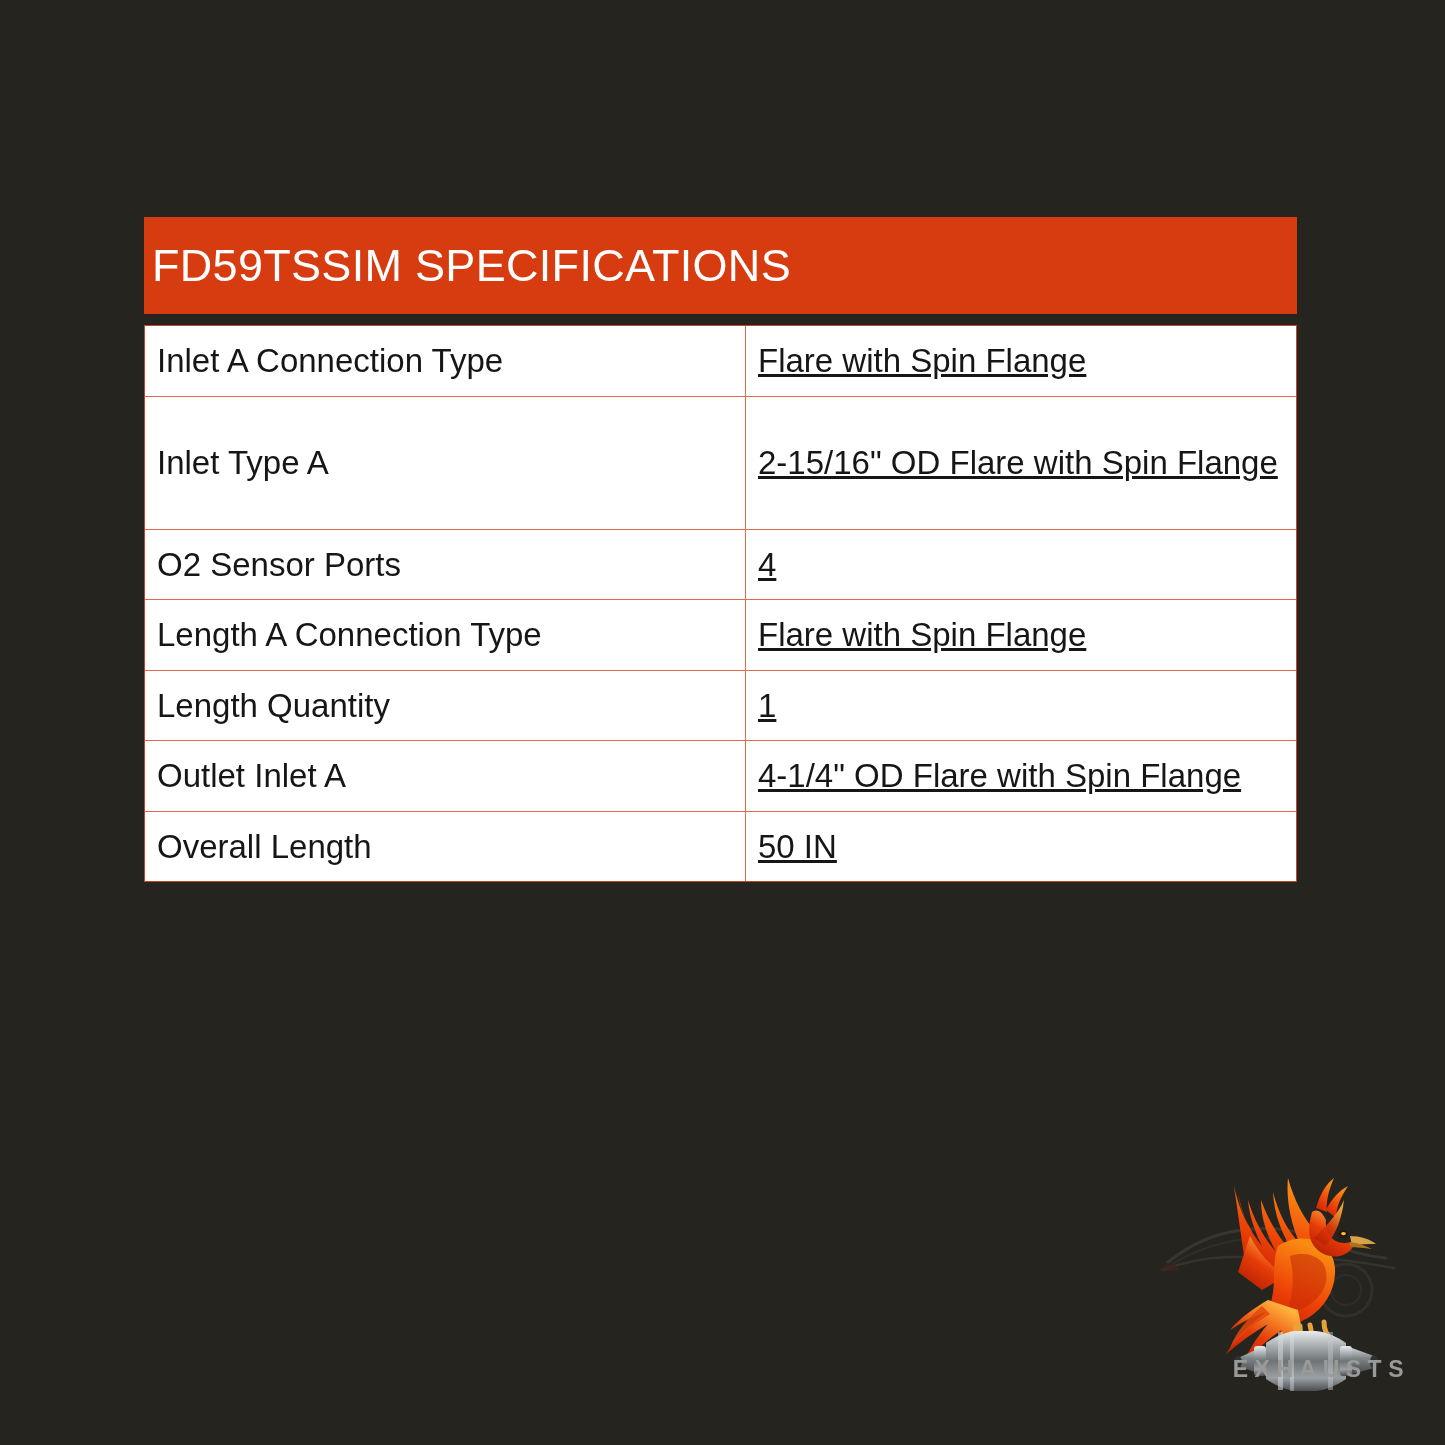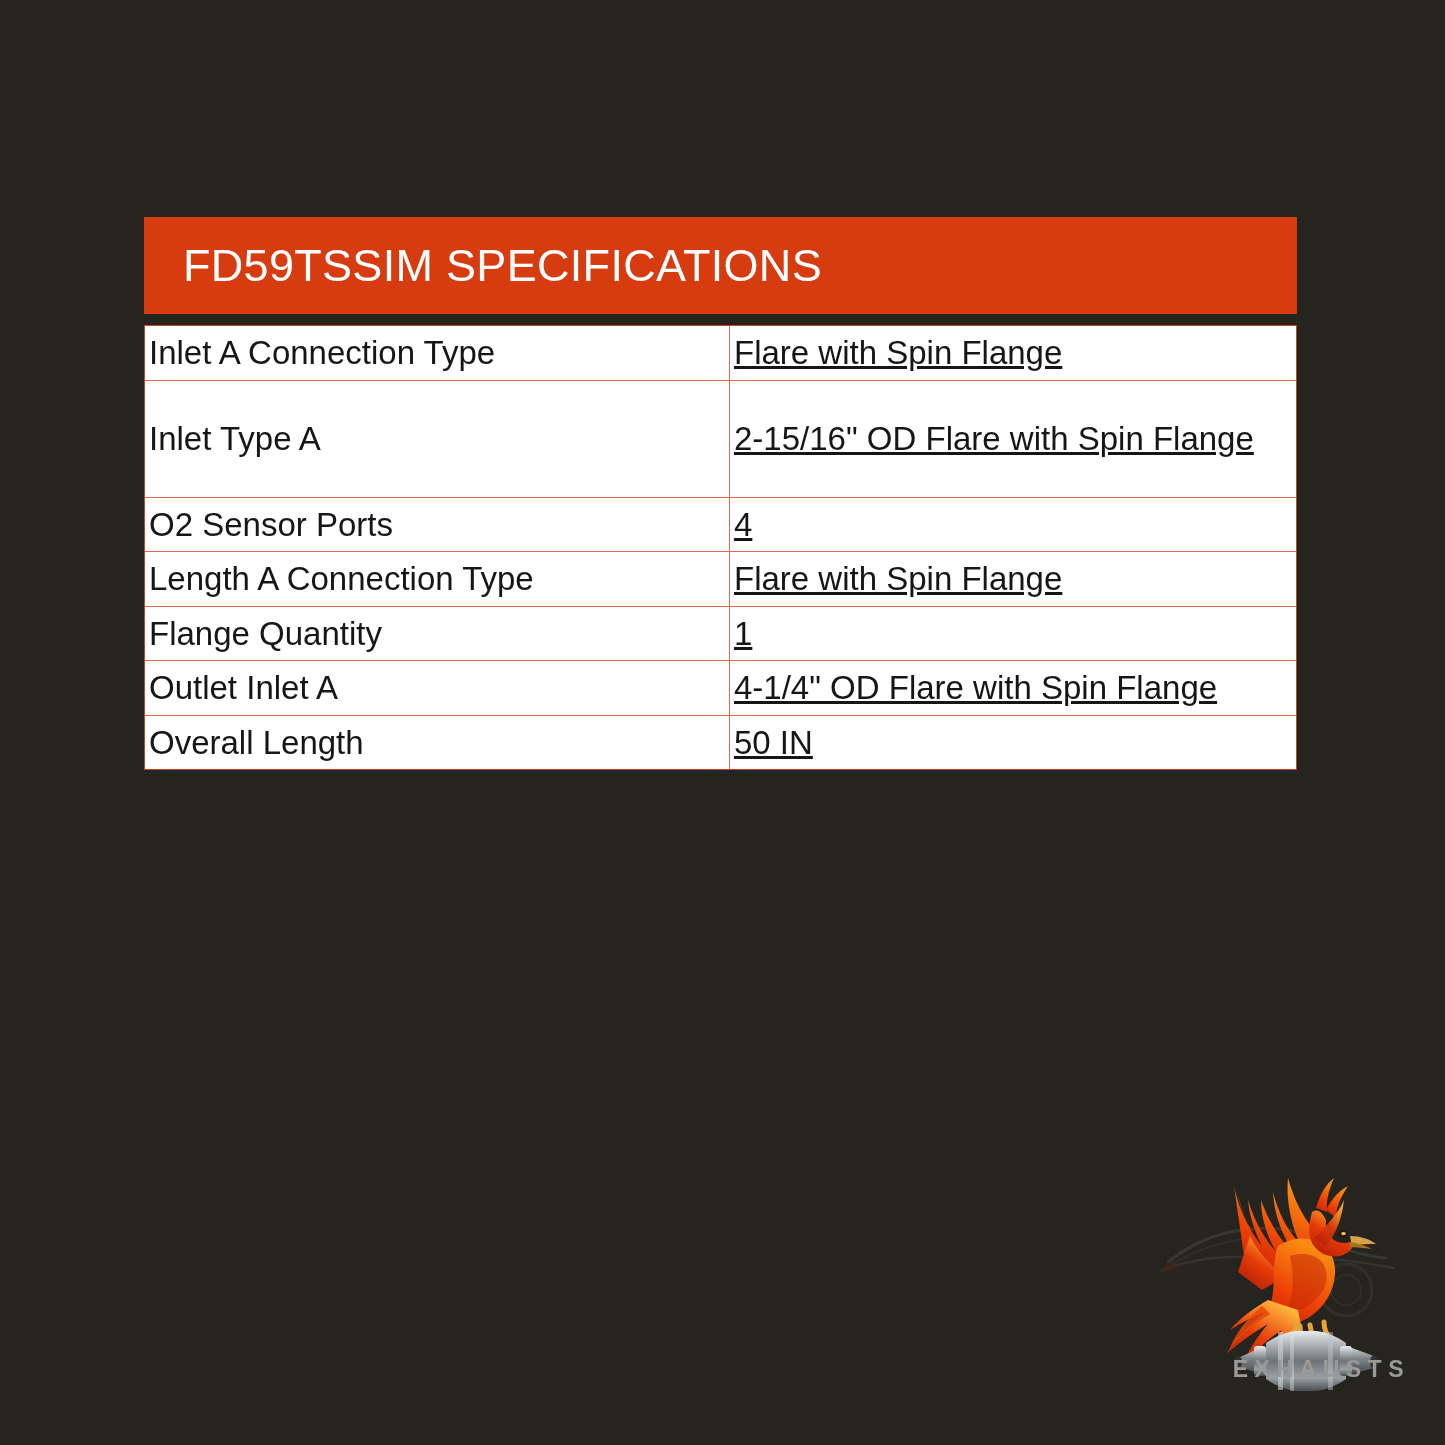--- a/index.html
+++ b/index.html
@@ -30,21 +30,21 @@
     top: 217px;
     width: 1153px;
   }
 
   .spec-header {
     background: #d63c0f;
     height: 97px;
     box-sizing: border-box;
     display: flex;
     align-items: center;
-    padding-left: 38px;
+    padding-left: 7px;
     border: 1px solid #d63c0f;
   }
   .spec-header-title {
     color: #ffffff;
     font-size: 45px;
     font-weight: 400;
     letter-spacing: 0.3px;
     line-height: 1;
     white-space: nowrap;
   }
@@ -62,21 +62,21 @@
     table-layout: fixed;
     background: #ffffff;
   }
   table.spec-table td {
     border-bottom: 1px solid #e4694c;
     vertical-align: middle;
     color: #161616;
     font-size: 33px;
     font-weight: 400;
     line-height: 1.38;
-    padding: 4px;
+    padding: 12px;
   }
   table.spec-table tr:last-child td {
     border-bottom: none;
   }
   td.spec-label {
     width: 576px;
     border-right: 1px solid #e4694c;
     padding: 14px 14px 14px 11px;
   }
   td.spec-value {
@@ -134,21 +134,21 @@
             <td class="spec-label">O2 Sensor Ports</td>
             <td class="spec-value">4</td>
           </tr>
 
           <tr class="row-short">
             <td class="spec-label">Length A Connection Type</td>
             <td class="spec-value">Flare with Spin Flange</td>
           </tr>
 
           <tr class="row-short">
-            <td class="spec-label">Flange Quantity</td>
+            <td class="spec-label">Length Quantity</td>
             <td class="spec-value">1</td>
           </tr>
 
           <tr class="row-short">
             <td class="spec-label">Outlet Inlet A</td>
             <td class="spec-value">4-1/4" OD Flare with Spin Flange</td>
           </tr>
 
           <tr class="row-short">
             <td class="spec-label">Overall Length</td>

